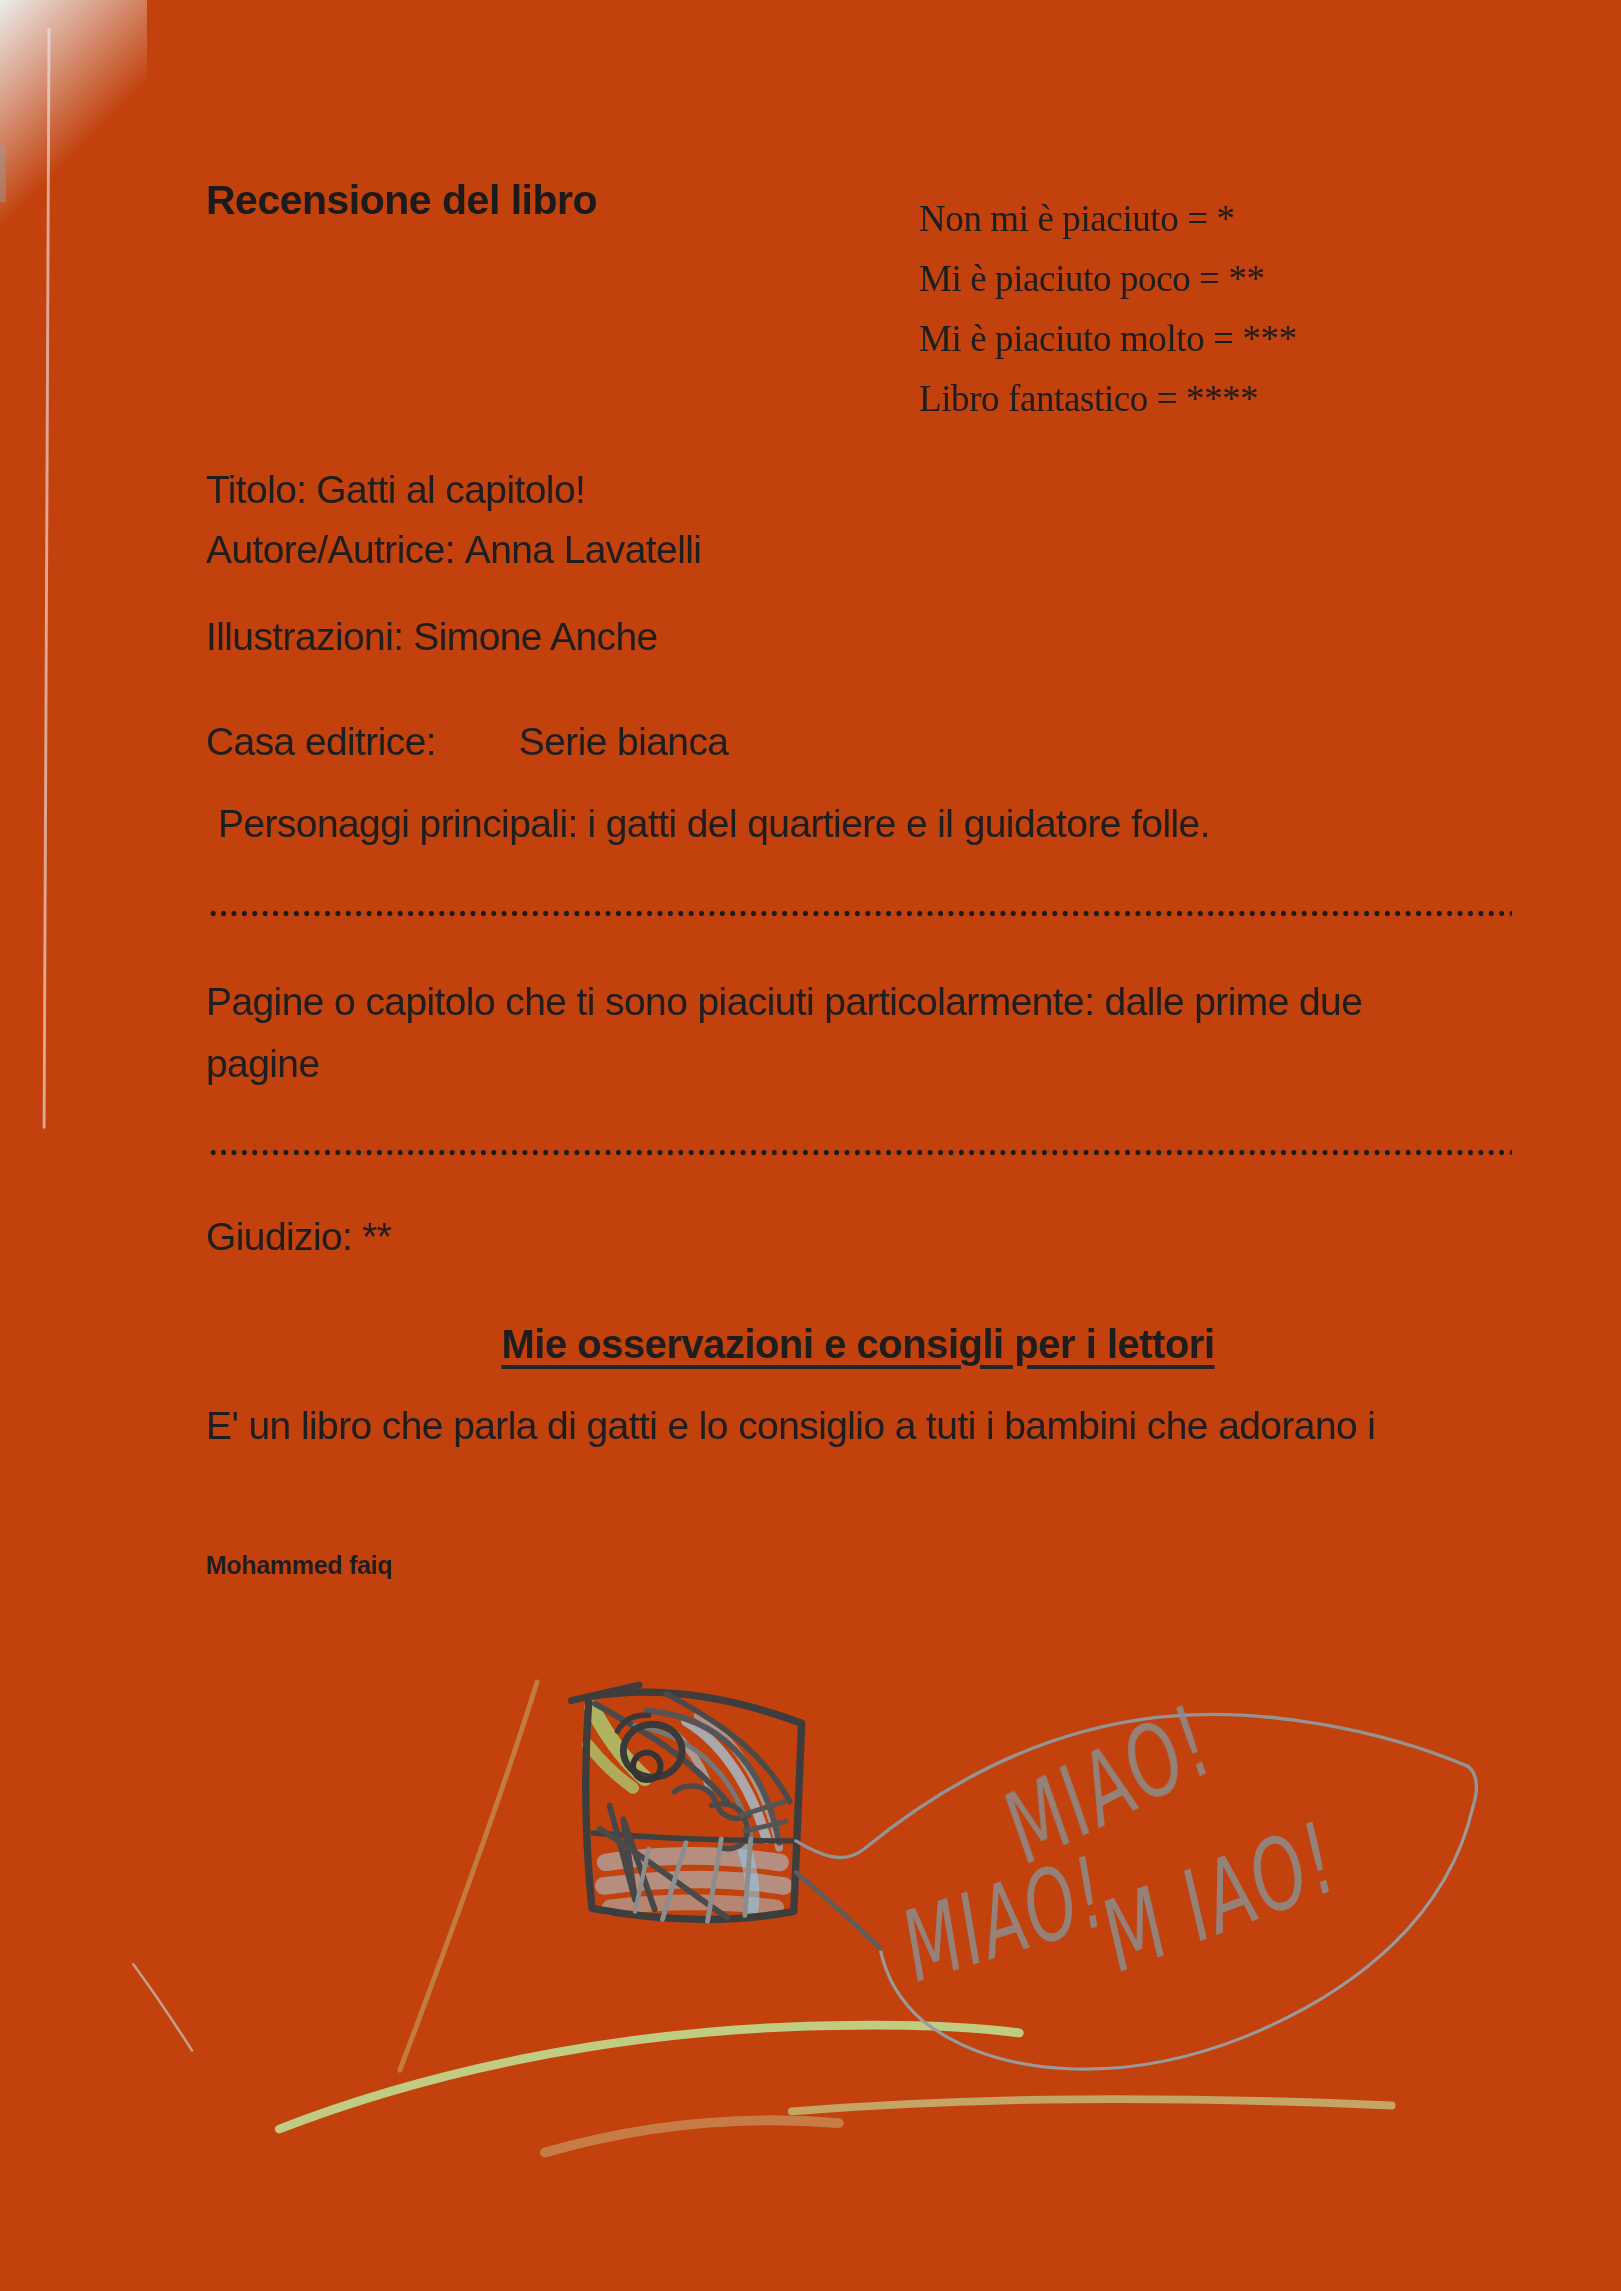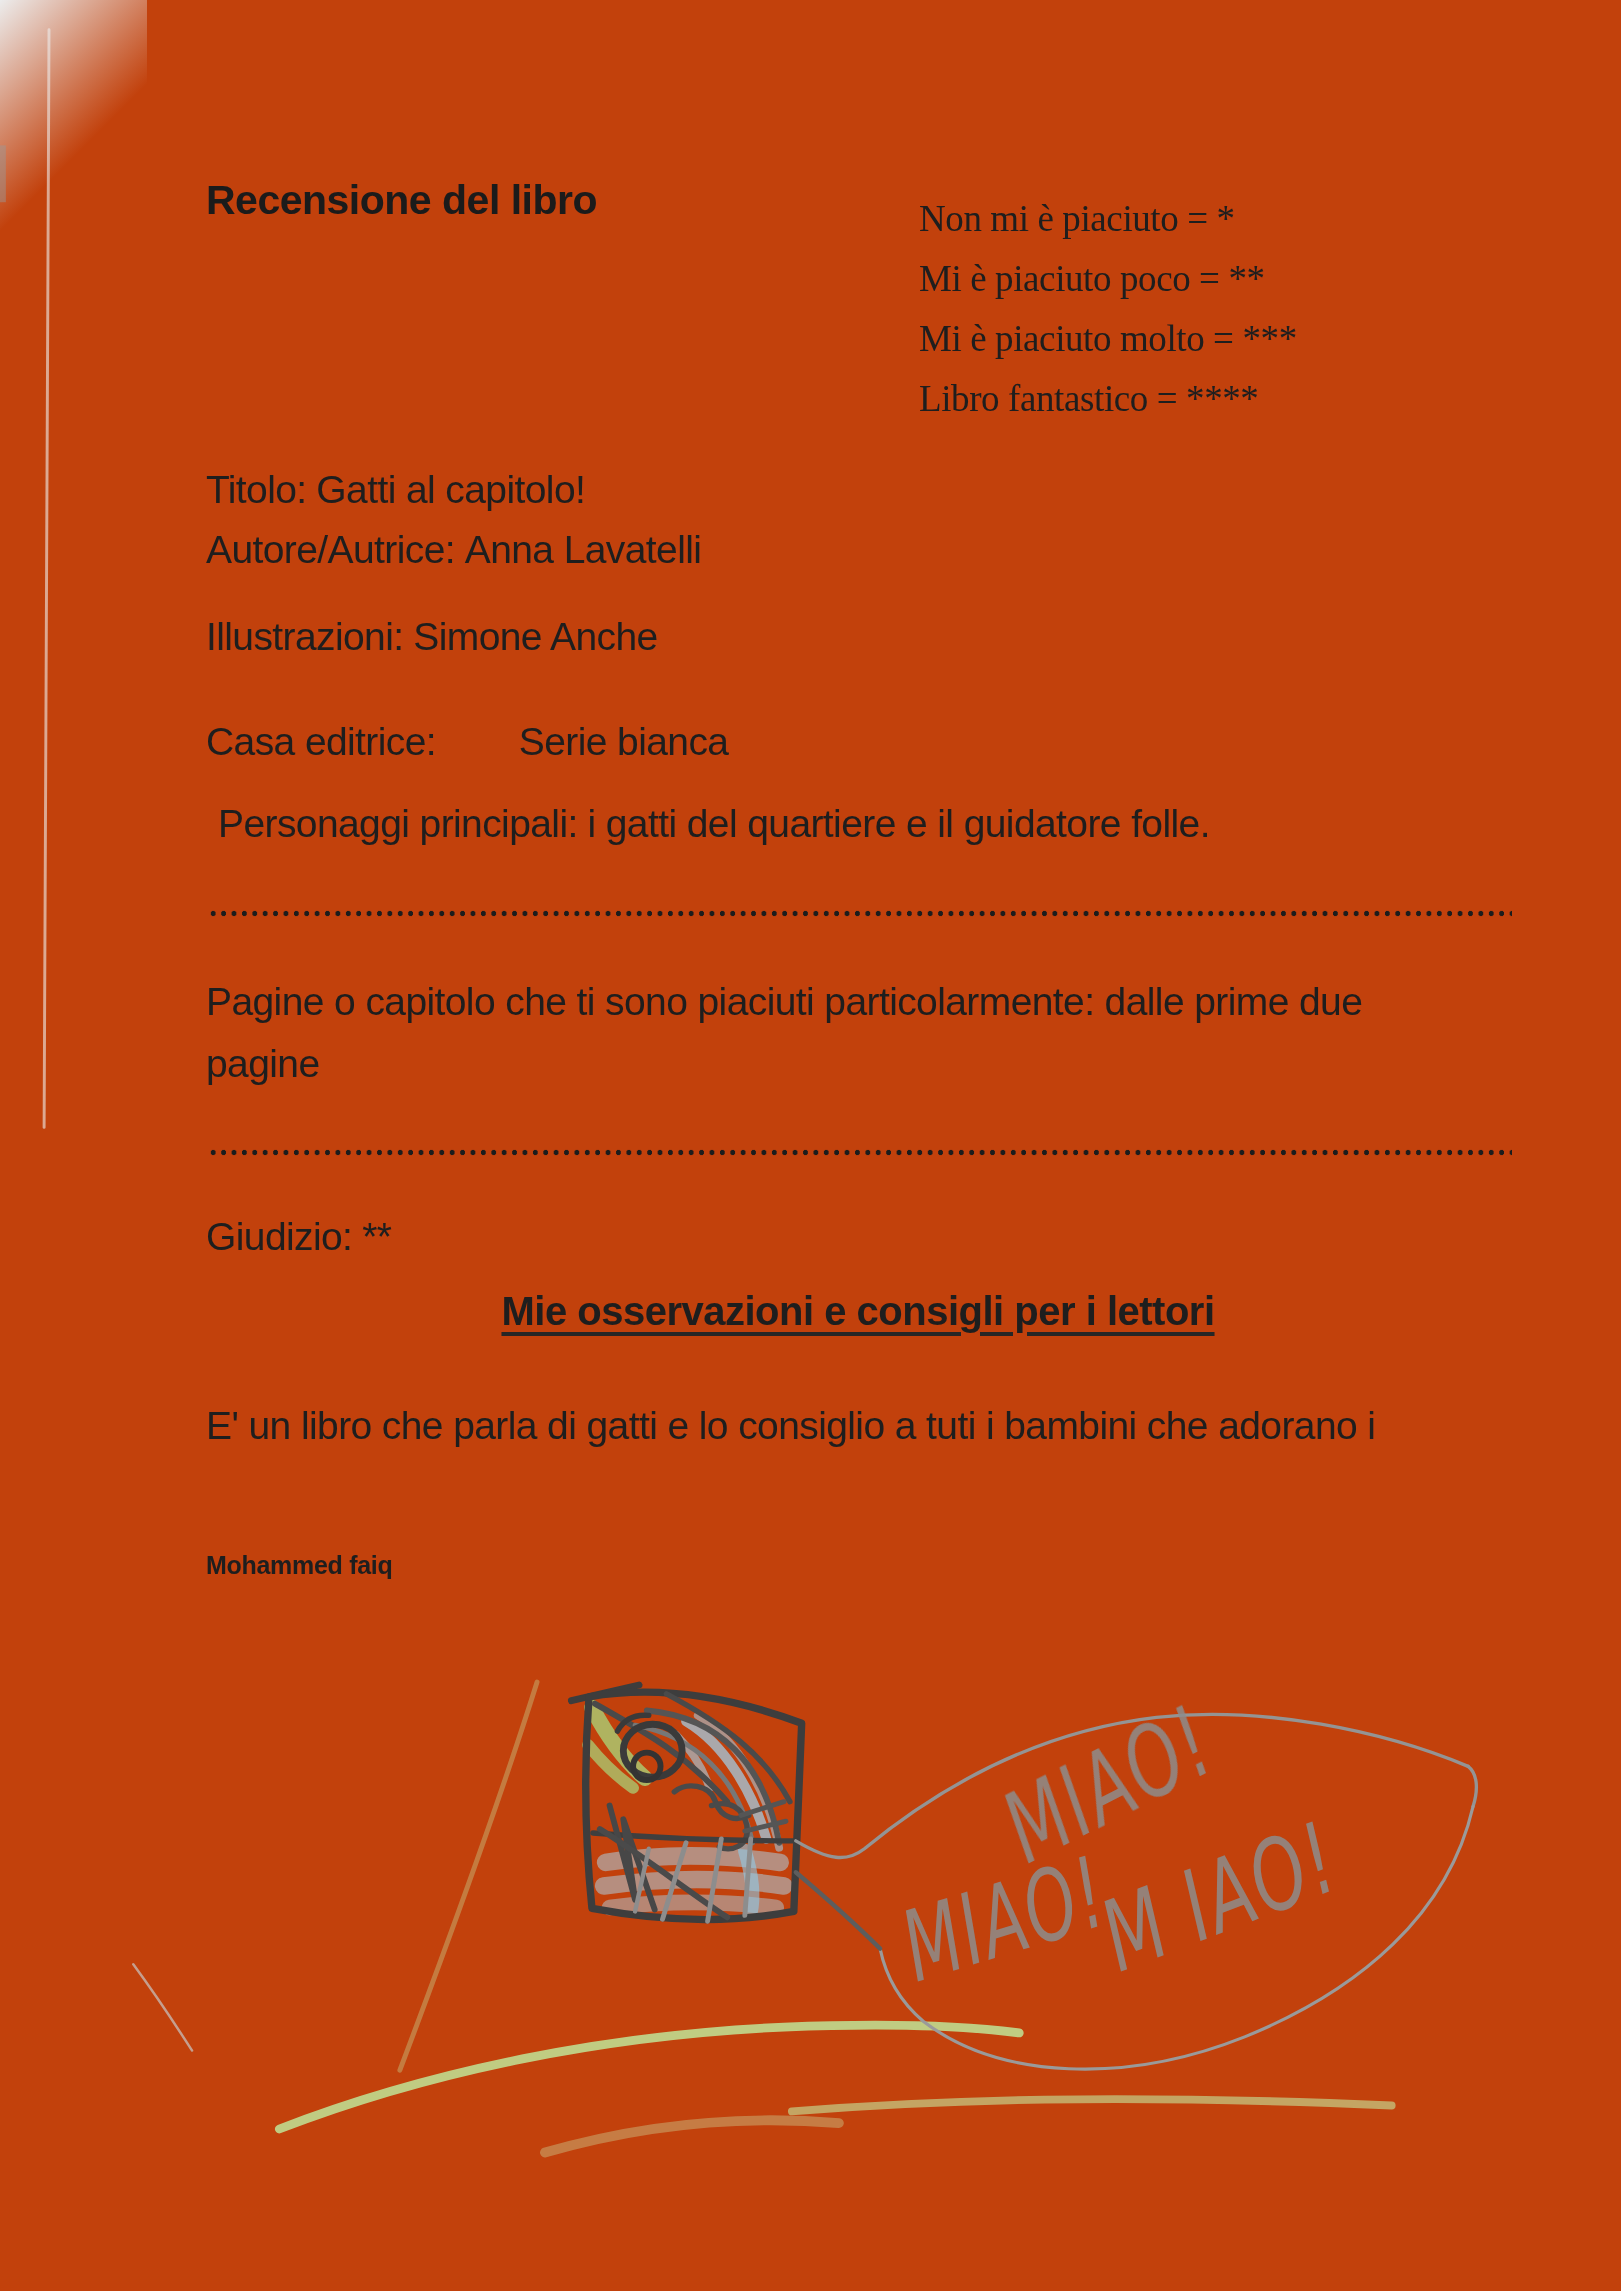--- a/index.html
+++ b/index.html
@@ -27,21 +27,21 @@
     position:absolute;left:208px;width:1304px;height:6.9px;
     background-image:radial-gradient(circle,#1c1c1c 0 2.4px,rgba(0,0,0,0) 2.6px);
     background-size:10.4px 6.9px;background-repeat:repeat-x;
   }
   .dots1{top:910px;}
   .dots2{top:1149px;}
   .f-pagine1{left:206px;top:980px;}
   .f-pagine2{left:206px;top:1042px;}
   .f-giudizio{left:206px;top:1215px;}
   .obs-heading{
-    position:absolute;left:206px;top:1289px;width:1304px;text-align:center;
+    position:absolute;left:206px;top:1322px;width:1304px;text-align:center;
     font-size:40px;font-weight:700;letter-spacing:-0.5px;
   }
   .obs-heading span{
     text-decoration:underline;text-decoration-thickness:3.9px;text-underline-offset:6.9px;
     text-decoration-color:#262626;
   }
   .obs-line1{left:206px;top:1404px;}
   .obs-line2{left:206px;top:1469px;}
   .signature{
     position:absolute;left:206px;top:1551px;width:1328px;text-align:left;

